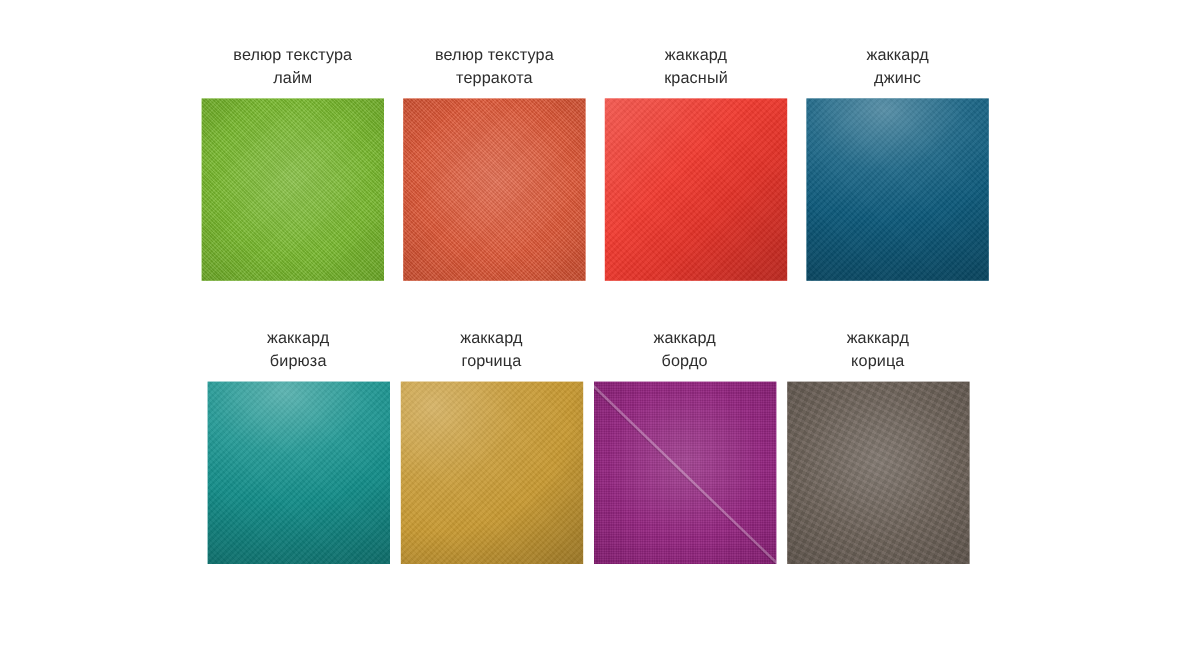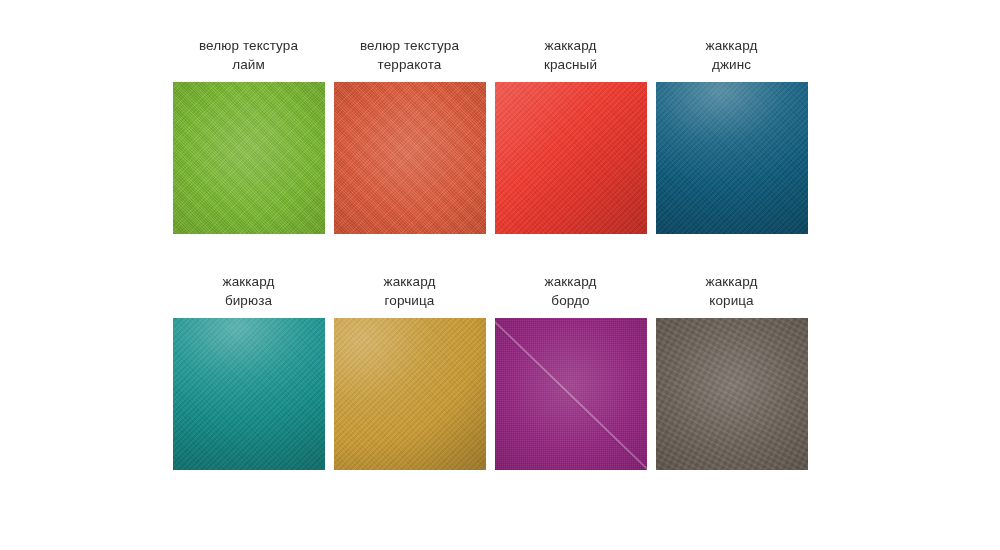--- a/index.html
+++ b/index.html
@@ -22,21 +22,21 @@
   .grid {
     position: absolute;
     left: 168px;
     top: 30px;
     width: 645px;
   }
   .row {
     display: flex;
     flex-direction: row;
   }
-  .row-top { margin-bottom: 32px; }
+  .row-top { margin-bottom: 32px; gap: 16px; }
   .cell {
     width: 161px;
     display: flex;
     flex-direction: column;
     align-items: center;
   }
   .cell-label {
     font-size: 13.5px;
     line-height: 19px;
     color: #2e2e2e;

